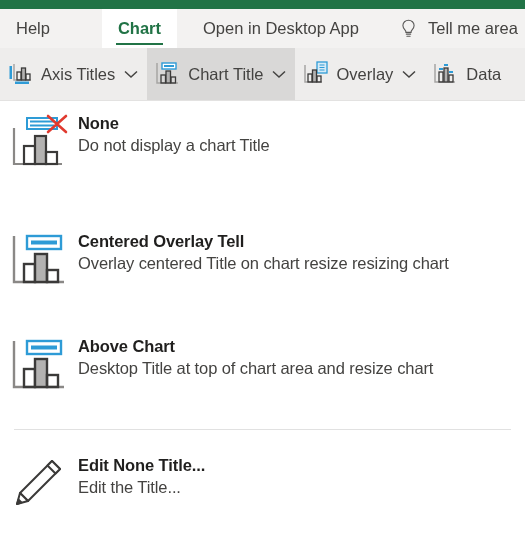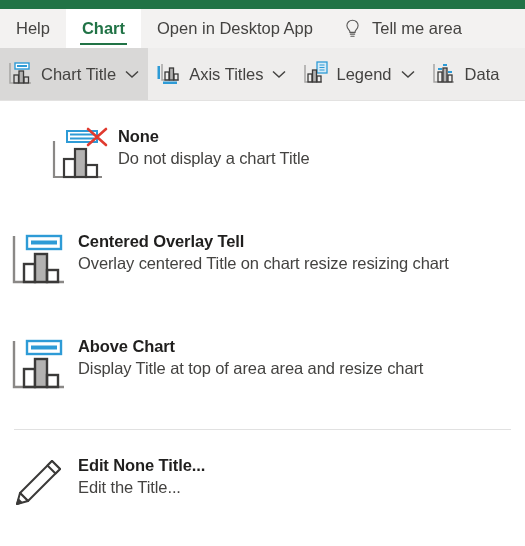--- a/index.html
+++ b/index.html
@@ -33,37 +33,38 @@
     font-size: 16.5px;
     color: #444341;
     position: relative;
     white-space: nowrap;
     cursor: default;
   }
   .tab.active {
     background: #ffffff;
     color: #217346;
     font-weight: 600;
+    margin-left: 36px;
   }
   .tab.active::after {
     content: "";
     position: absolute;
     left: 14px; right: 14px; bottom: 3px;
     height: 2.5px;
     background: #217346;
   }
   .cmd {
     display: flex; align-items: center;
     padding: 0 14px;
     font-size: 16.5px;
     color: #444341;
     white-space: nowrap;
     cursor: default;
   }
-  .cmd.spaced { padding-left: 16px; justify-content: center; }
+  .cmd.spaced { padding-left: 26px; justify-content: center; }
   .bulb { margin-right: 10px; display: flex; align-items: center; }
 
   
   .ribbon {
     position: absolute; top: 48px; left: 0;
     width: 525px; height: 53px;
     background: #eeedec;
     display: flex; align-items: stretch;
     border-bottom: 1px solid #e3e2e1;
   }
@@ -139,20 +140,39 @@
         <svg width="19" height="22" viewBox="0 0 19 22">
           <path d="M9.5 2.2c-3.1 0-5.6 2.4-5.6 5.3 0 1.9 1 3.3 2 4.4.6.7 1 1.2 1 1.9v0.6h5.2v-0.6c0-0.7 0.4-1.2 1-1.9 1-1.1 2-2.5 2-4.4 0-2.9-2.5-5.3-5.6-5.3z" fill="none" stroke="#595857" stroke-width="1.1"></path>
           <path d="M7.3 16.1h4.4M7.9 18.3h3.2" stroke="#595857" stroke-width="1.1" fill="none" stroke-linecap="round"></path>
         </svg>
       </span>
       <span>Tell me area</span>
     </div>
   </div>
 
   <div class="ribbon">
+
+    <div class="rbtn">
+      <span class="ric">
+        <svg width="26" height="28" viewBox="0 0 26 28">
+          <rect x="2.5" y="6" width="2.5" height="13" fill="#2e9bd6"></rect>
+          <rect x="8" y="21.5" width="14" height="2.5" fill="#2e9bd6"></rect>
+          <path d="M7 4 L7 20 L24 20" fill="none" stroke="#a6a5a4" stroke-width="1.5"></path>
+          <rect x="10" y="12" width="4" height="8" fill="none" stroke="#3b3a39" stroke-width="1.3"></rect>
+          <rect x="14.5" y="8" width="4" height="12" fill="#b3b2b1" stroke="#3b3a39" stroke-width="1.3"></rect>
+          <rect x="19" y="14" width="4" height="6" fill="none" stroke="#3b3a39" stroke-width="1.3"></rect>
+        </svg>
+      </span>
+      <span>Axis Titles</span>
+      <span class="chev">
+        <svg width="14" height="9" viewBox="0 0 14 9">
+          <path d="M1 1.5 L7 7 L13 1.5" fill="none" stroke="#444341" stroke-width="1.5"></path>
+        </svg>
+      </span>
+    </div>
 
     <div class="rbtn pressed">
       <span class="ric">
         <svg width="26" height="28" viewBox="0 0 26 28">
           <rect x="8" y="3" width="14" height="6" fill="#ffffff" stroke="#2e9bd6" stroke-width="1.4"></rect>
           <rect x="10" y="5" width="10" height="2" fill="#2e9bd6"></rect>
           <path d="M3 3 L3 23 L24 23" fill="none" stroke="#a6a5a4" stroke-width="1.5"></path>
           <rect x="7" y="15" width="4.5" height="8" fill="none" stroke="#3b3a39" stroke-width="1.3"></rect>
           <rect x="12" y="11" width="4.5" height="12" fill="#b3b2b1" stroke="#3b3a39" stroke-width="1.3"></rect>
           <rect x="17" y="17" width="4.5" height="6" fill="none" stroke="#3b3a39" stroke-width="1.3"></rect>
@@ -162,48 +182,29 @@
       <span class="chev">
         <svg width="14" height="9" viewBox="0 0 14 9">
           <path d="M1 1.5 L7 7 L13 1.5" fill="none" stroke="#444341" stroke-width="1.5"></path>
         </svg>
       </span>
     </div>
 
     <div class="rbtn">
       <span class="ric">
         <svg width="26" height="28" viewBox="0 0 26 28">
-          <rect x="2.5" y="6" width="2.5" height="13" fill="#2e9bd6"></rect>
-          <rect x="8" y="21.5" width="14" height="2.5" fill="#2e9bd6"></rect>
-          <path d="M7 4 L7 20 L24 20" fill="none" stroke="#a6a5a4" stroke-width="1.5"></path>
-          <rect x="10" y="12" width="4" height="8" fill="none" stroke="#3b3a39" stroke-width="1.3"></rect>
-          <rect x="14.5" y="8" width="4" height="12" fill="#b3b2b1" stroke="#3b3a39" stroke-width="1.3"></rect>
-          <rect x="19" y="14" width="4" height="6" fill="none" stroke="#3b3a39" stroke-width="1.3"></rect>
-        </svg>
-      </span>
-      <span>Axis Titles</span>
-      <span class="chev">
-        <svg width="14" height="9" viewBox="0 0 14 9">
-          <path d="M1 1.5 L7 7 L13 1.5" fill="none" stroke="#444341" stroke-width="1.5"></path>
-        </svg>
-      </span>
-    </div>
-
-    <div class="rbtn">
-      <span class="ric">
-        <svg width="26" height="28" viewBox="0 0 26 28">
           <rect x="15" y="2" width="10" height="11" fill="#d6ebf7" stroke="#2e9bd6" stroke-width="1.3"></rect>
           <path d="M17.5 5 H22.5 M17.5 7.5 H22.5 M17.5 10 H22.5" stroke="#2e9bd6" stroke-width="1.2"></path>
           <path d="M3 5 L3 22 L20 22" fill="none" stroke="#a6a5a4" stroke-width="1.5"></path>
           <rect x="6" y="14" width="4" height="8" fill="none" stroke="#3b3a39" stroke-width="1.3"></rect>
           <rect x="10.5" y="10" width="4" height="12" fill="#b3b2b1" stroke="#3b3a39" stroke-width="1.3"></rect>
           <rect x="15" y="16" width="4" height="6" fill="none" stroke="#3b3a39" stroke-width="1.3"></rect>
         </svg>
       </span>
-      <span>Legend</span>
+      <span>Overlay</span>
       <span class="chev">
         <svg width="14" height="9" viewBox="0 0 14 9">
           <path d="M1 1.5 L7 7 L13 1.5" fill="none" stroke="#444341" stroke-width="1.5"></path>
         </svg>
       </span>
     </div>
 
     <div class="rbtn">
       <span class="ric">
         <svg width="26" height="28" viewBox="0 0 26 28">
@@ -215,21 +216,21 @@
           <rect x="12" y="8" width="4" height="14" fill="#b3b2b1" stroke="#3b3a39" stroke-width="1.3"></rect>
           <rect x="17" y="15" width="4" height="7" fill="none" stroke="#3b3a39" stroke-width="1.3"></rect>
         </svg>
       </span>
       <span>Data</span>
     </div>
   </div>
 
   <div class="menu">
 
-    <div class="mitem" style="top:24px;padding-left:40px;">
+    <div class="mitem" style="top:11px;">
       <span class="micon">
         <svg width="62" height="58" viewBox="0 0 62 58">
           <rect x="19" y="4" width="30" height="11" fill="#ffffff" stroke="#2e9bd6" stroke-width="2"></rect>
           <path d="M22 7.5 H46 M22 11.5 H46" stroke="#2e9bd6" stroke-width="1.8"></path>
           <path d="M40 2 L58 18 M58 2 L40 18" stroke="#e03a2f" stroke-width="2.6" stroke-linecap="round"></path>
           <path d="M6 14 L6 50 L54 50" fill="none" stroke="#8a8886" stroke-width="2.2"></path>
           <rect x="16" y="32" width="11" height="18" fill="none" stroke="#3b3a39" stroke-width="2.2"></rect>
           <rect x="27" y="22" width="11" height="28" fill="#b3b2b1" stroke="#3b3a39" stroke-width="2.2"></rect>
           <rect x="38" y="38" width="11" height="12" fill="none" stroke="#3b3a39" stroke-width="2.2"></rect>
         </svg>
@@ -263,21 +264,21 @@
           <rect x="19" y="4" width="34" height="13" fill="#ffffff" stroke="#2e9bd6" stroke-width="2.4"></rect>
           <rect x="23" y="8.5" width="26" height="4" fill="#2e9bd6"></rect>
           <path d="M6 4 L6 50 L56 50" fill="none" stroke="#8a8886" stroke-width="2.4"></path>
           <rect x="16" y="32" width="11" height="18" fill="none" stroke="#3b3a39" stroke-width="2.4"></rect>
           <rect x="27" y="22" width="12" height="28" fill="#b3b2b1" stroke="#3b3a39" stroke-width="2.4"></rect>
           <rect x="39" y="38" width="11" height="12" fill="none" stroke="#3b3a39" stroke-width="2.4"></rect>
         </svg>
       </span>
       <span class="mtext">
         <div class="mtitle">Above Chart</div>
-        <div class="mdesc">Display Title at top of area area and resize chart</div>
+        <div class="mdesc">Desktop Title at top of chart area and resize chart</div>
       </span>
     </div>
 
     <div class="divider" style="top:328px;"></div>
 
     <div class="mitem" style="top:353px;">
       <span class="micon">
         <svg width="62" height="58" viewBox="0 0 62 58">
           <g stroke="#3b3a39" stroke-width="2" fill="#ffffff" stroke-linejoin="round">
             <path d="M44 5 L52 13 L20 45 L12 37 Z"></path>

